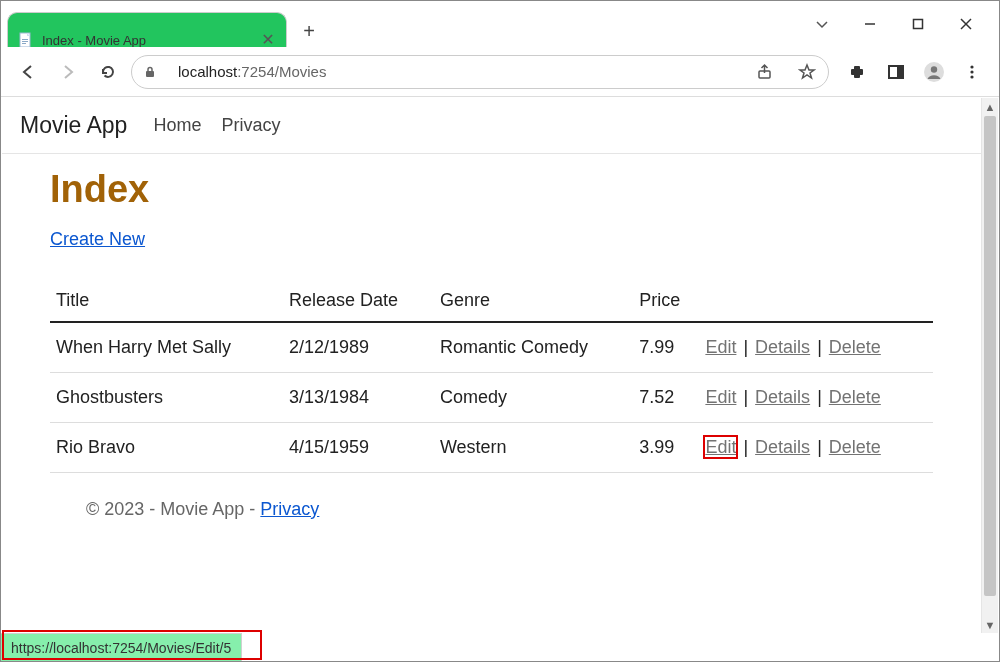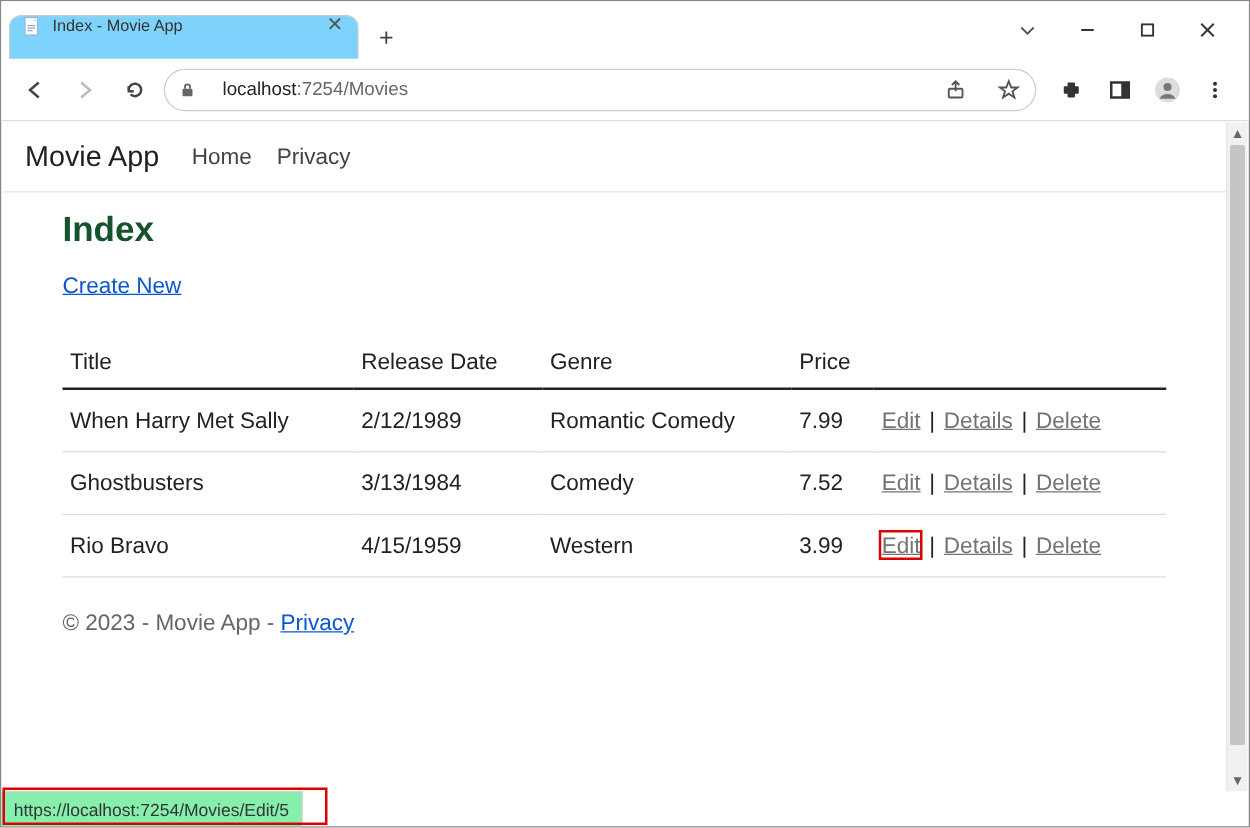--- a/index.html
+++ b/index.html
@@ -1,21 +1,21 @@
 <!DOCTYPE html>
 <html><head>
   <meta charset="utf-8">
   <style>
     * { box-sizing: border-box; margin: 0; padding: 0; }
     html, body { width: 1000px; height: 662px; font-family: "Segoe UI", Arial, sans-serif; background: #fff; overflow: hidden; }
     body { border: 1px solid #888; position: relative; }
 
     
     .titlebar { height: 46px; background: #fff; display: flex; align-items: flex-end; padding: 0 8px 0 6px; border-bottom: 0; }
-    .tab { display: flex; align-items: flex-start; height: 36px; background: #7dd3fc; border: 1px solid #ccc; border-bottom: none; border-radius: 10px 10px 0 0; padding: 0 10px 0 10px; min-width: 280px; position: relative; top: 1px; }
+    .tab { display: flex; align-items: flex-end; height: 36px; background: #22c55e; border: 1px solid #ccc; border-bottom: none; border-radius: 10px 10px 0 0; padding: 0 10px 0 10px; min-width: 280px; position: relative; top: 1px; }
     .tab .favicon { width: 16px; height: 16px; margin-right: 8px; display:inline-block; }
     .tab .favicon svg { width:16px; height:16px; }
     .tab-title { font-size: 13px; color: #333; flex: 1; }
     .tab-close { width: 16px; height: 16px; display:flex; align-items:center; justify-content:center; color:#555; font-size:16px; line-height:1; cursor:default; }
     .new-tab { width: 32px; height: 32px; display:flex; align-items:center; justify-content:center; margin-left:6px; font-size:20px; color:#444; }
     .win-controls { margin-left:auto; display:flex; gap:6px; padding-right:4px; padding-bottom:8px; align-items:center; }
     .win-controls .wc { width:42px; height:30px; display:flex; align-items:center; justify-content:center; color:#555; }
     .win-controls .chev { width:42px; height:30px; display:flex; align-items:center; justify-content:center; color:#555; }
 
     
@@ -40,31 +40,31 @@
     .scrollbar .arrow.up { top:0; }
     .scrollbar .arrow.down { bottom:0; }
 
     
     .page { padding:0; }
     .navbar { display:flex; align-items:center; padding:14px 18px; border-bottom:1px solid #e5e5e5; }
     .brand { font-size:23px; color:#222; margin-right:26px; }
     .navlink { font-size:18px; color:#444; margin-right:20px; text-decoration:none; }
 
     .container { padding: 14px 48px 0 48px; }
-    h1.page-title { font-size:28px; font-weight:600; color:#14532d; margin-bottom:18px; }
+    h1.page-title { font-size:38px; font-weight:600; color:#a16207; margin-bottom:18px; }
     a.link { color:#0b57d0; text-decoration:underline; font-size:18px; }
 
     table.movies { width:100%; border-collapse:collapse; margin-top:30px; font-size:18px; color:#222; }
     table.movies th { text-align:left; font-weight:400; padding:10px 6px; border-bottom:2px solid #222; }
     table.movies td { padding:14px 6px; border-bottom:1px solid #ddd; vertical-align:middle; }
     .actions a { color:#737373; text-decoration:underline; }
     .actions .sep { color:#222; padding:0 2px; }
     .actions.highlight a.edit { outline:2px solid #d00; outline-offset:0; }
 
-    footer { padding:26px 48px 10px 48px; font-size:18px; color:#666; }
+    footer { padding:26px 48px 10px 48px; font-size:18px; color:#666;margin-left:36px; }
     footer a { color:#0b57d0; text-decoration:underline; }
 
     
     .statusbar { position:absolute; left:0; bottom:0; height:28px; background:#86efac; border-top:1px solid #d0d0d0; border-right:1px solid #d0d0d0; padding:0 10px; display:flex; align-items:center; font-size:14px; color:#333; }
     .status-marker { position:absolute; left:1px; bottom:1px; width:260px; height:30px; border:2px solid #d00; pointer-events:none; }
   </style>
 </head>
 <body>
 
 <div class="titlebar">

